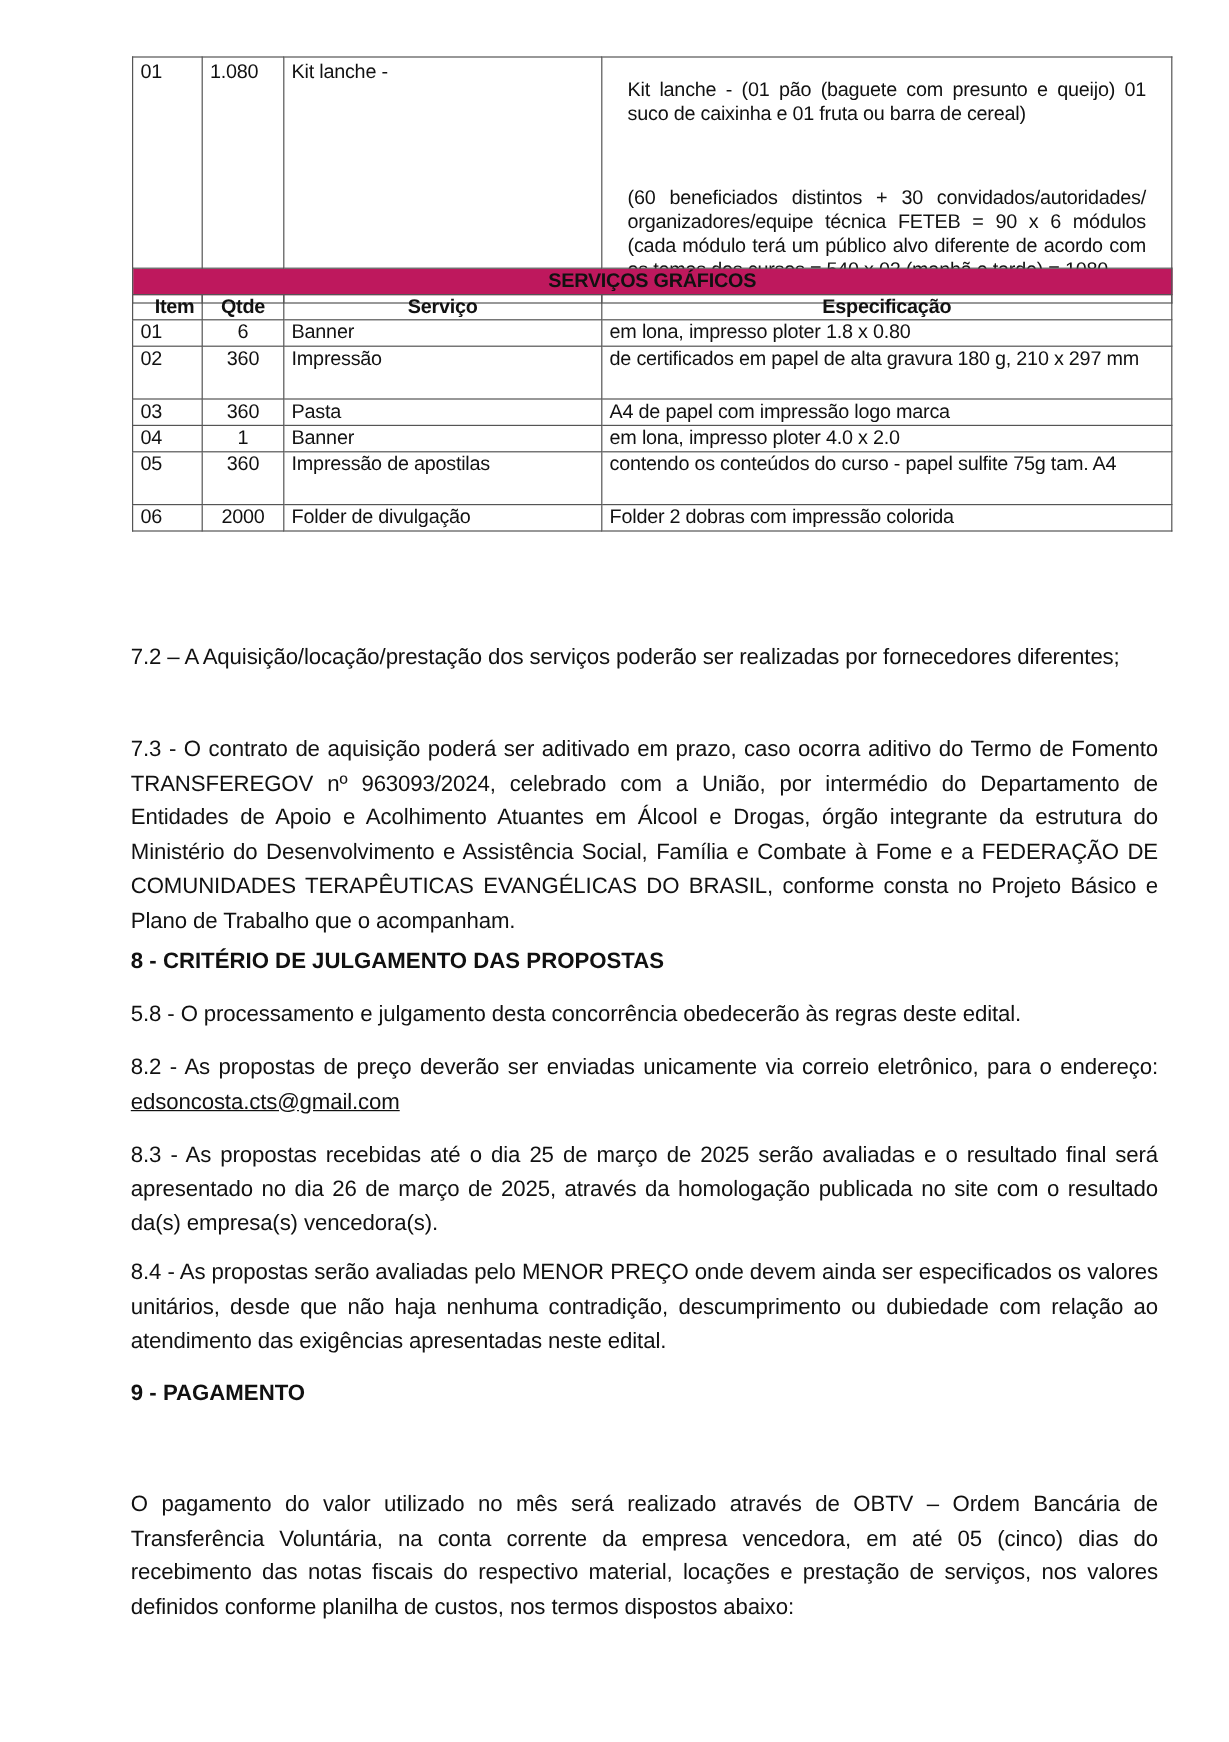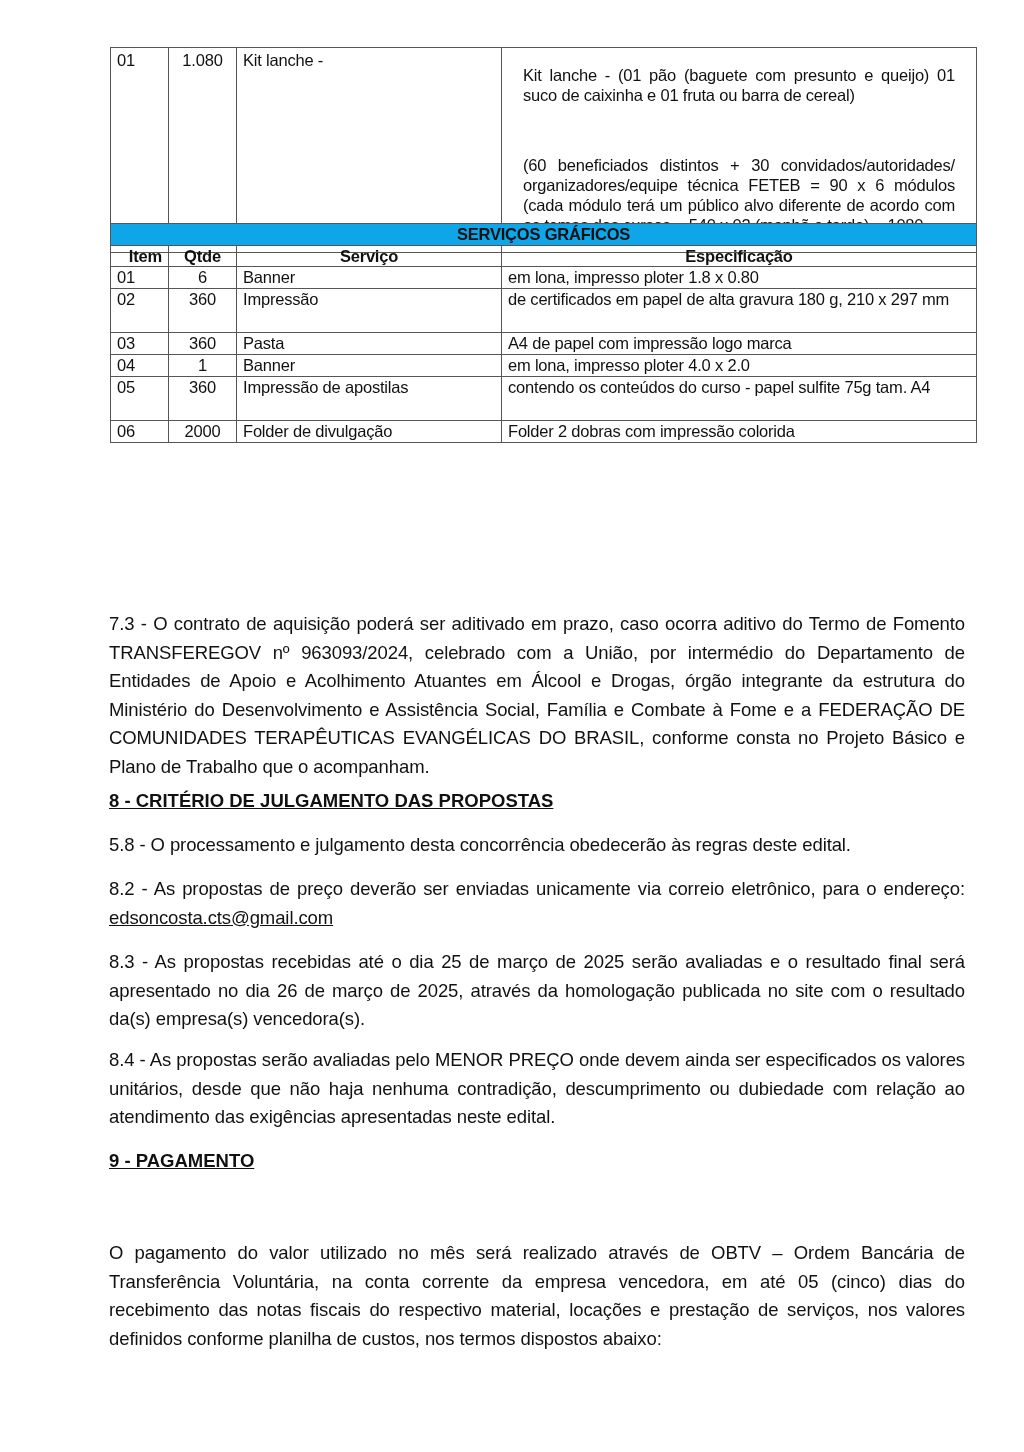--- a/index.html
+++ b/index.html
@@ -7,38 +7,38 @@
          font-family: "Liberation Sans", "DejaVu Sans", sans-serif; color: #111; }
   .page { position: absolute; left: 0; top: 0; width: 1024px; height: 1452px; }
 
   table.grid { position: absolute; left: 110px; width: 867px; border-collapse: collapse;
                table-layout: fixed; font-size: 16.5px; line-height: 20px; }
   table.grid td, table.grid th { border: 1.5px solid #555; padding: 0 6px; vertical-align: top;
                letter-spacing: -0.2px; }
   #kit-table { top: 47px; }
   #kit-table td { padding-top: 2px; padding-bottom: 2px; }
   .c1 { width: 58px; } .c2 { width: 68px; } .c3 { width: 265px; } .c4 { width: auto; }
-  .right { text-align: center; }
+  .right { text-align: left; }
   .center { text-align: center; }
   .justify { text-align: justify; text-align-last: left; margin-top: 24px; }
   .spec-gap { height: 20px; }
   .kit-spec-block p { margin: 15px; }
 
   #graf-table { top: 223px; }
-  .band td { background: #0ea5e9; height: 62px; vertical-align: middle; text-align: center;
+  .band td { background: #be185d; height: 62px; vertical-align: middle; text-align: center;
              font-weight: bold; font-size: 16.5px; }
   #graf-table th { font-weight: bold; text-align: center; height: 20px; line-height: 20px; }
   #graf-table td { line-height: 21px; height: 21px; }
   #graf-table .two-line td { height: 43px; }
 
   .para { position: absolute; left: 109px; width: 856px; font-size: 18.5px; line-height: 28.5px;
           text-align: justify; margin: 0; letter-spacing: -0.1px; }
   .para.last-left { text-align-last: left; }
   .heading { position: absolute; left: 109px; font-size: 18.5px; line-height: 26px; font-weight: bold;
-             text-decoration: underline; margin: 0; }
+             margin: 0; }
   .email { text-decoration: underline; color: #111; }
 </style>
 </head>
 <body>
 
 <div class="page">
 
   <table class="grid" id="kit-table">
     <colgroup>
         <col class="c1">
@@ -109,20 +109,21 @@
     </tr>
     <tr>
       <td>06</td>
       <td class="center">2000</td>
       <td>Folder de divulgação</td>
       <td>Folder 2 dobras com impressão colorida</td>
     </tr>
   </tbody>
     </table>
 
+  <p class="para last-left" style="top:533px;">7.2 – A Aquisição/locação/prestação dos serviços poderão ser realizadas por fornecedores diferentes;</p>
   <p class="para last-left" style="top:610px;">7.3 - O contrato de aquisição poderá ser aditivado em prazo, caso ocorra aditivo do Termo de Fomento TRANSFEREGOV nº 963093/2024, celebrado com a União, por intermédio do Departamento de Entidades de Apoio e Acolhimento Atuantes em Álcool e Drogas, órgão integrante da estrutura do Ministério do Desenvolvimento e Assistência Social, Família e Combate à Fome e a FEDERAÇÃO DE COMUNIDADES TERAPÊUTICAS EVANGÉLICAS DO BRASIL, conforme consta no Projeto Básico e Plano de Trabalho que o acompanham.</p>
 
   <h2 class="heading" style="top:788px;">8 - CRITÉRIO DE JULGAMENTO DAS PROPOSTAS</h2>
   <p class="para last-left" style="top:831px;">5.8 - O processamento e julgamento desta concorrência obedecerão às regras deste edital.</p>
   <p class="para last-left" style="top:875px;"><span>8.2 - As propostas de preço deverão ser enviadas unicamente via correio eletrônico, para o endereço: </span><span class="email">edsoncosta.cts@gmail.com</span></p>
   <p class="para last-left" style="top:948px;">8.3 - As propostas recebidas até o dia 25 de março de 2025 serão avaliadas e o resultado final será apresentado no dia 26 de março de 2025, através da homologação publicada no site com o resultado da(s) empresa(s) vencedora(s).</p>
   <p class="para last-left" style="top:1046px;">8.4 - As propostas serão avaliadas pelo MENOR PREÇO onde devem ainda ser especificados os valores unitários, desde que não haja nenhuma contradição, descumprimento ou dubiedade com relação ao atendimento das exigências apresentadas neste edital.</p>
 
   <h2 class="heading" style="top:1148px;">9 - PAGAMENTO</h2>
   <p class="para last-left" style="top:1191px;margin-top:48px;">O pagamento do valor utilizado no mês será realizado através de OBTV – Ordem Bancária de Transferência Voluntária, na conta corrente da empresa vencedora, em até 05 (cinco) dias do recebimento das notas fiscais do respectivo material, locações e prestação de serviços, nos valores definidos conforme planilha de custos, nos termos dispostos abaixo:</p>

